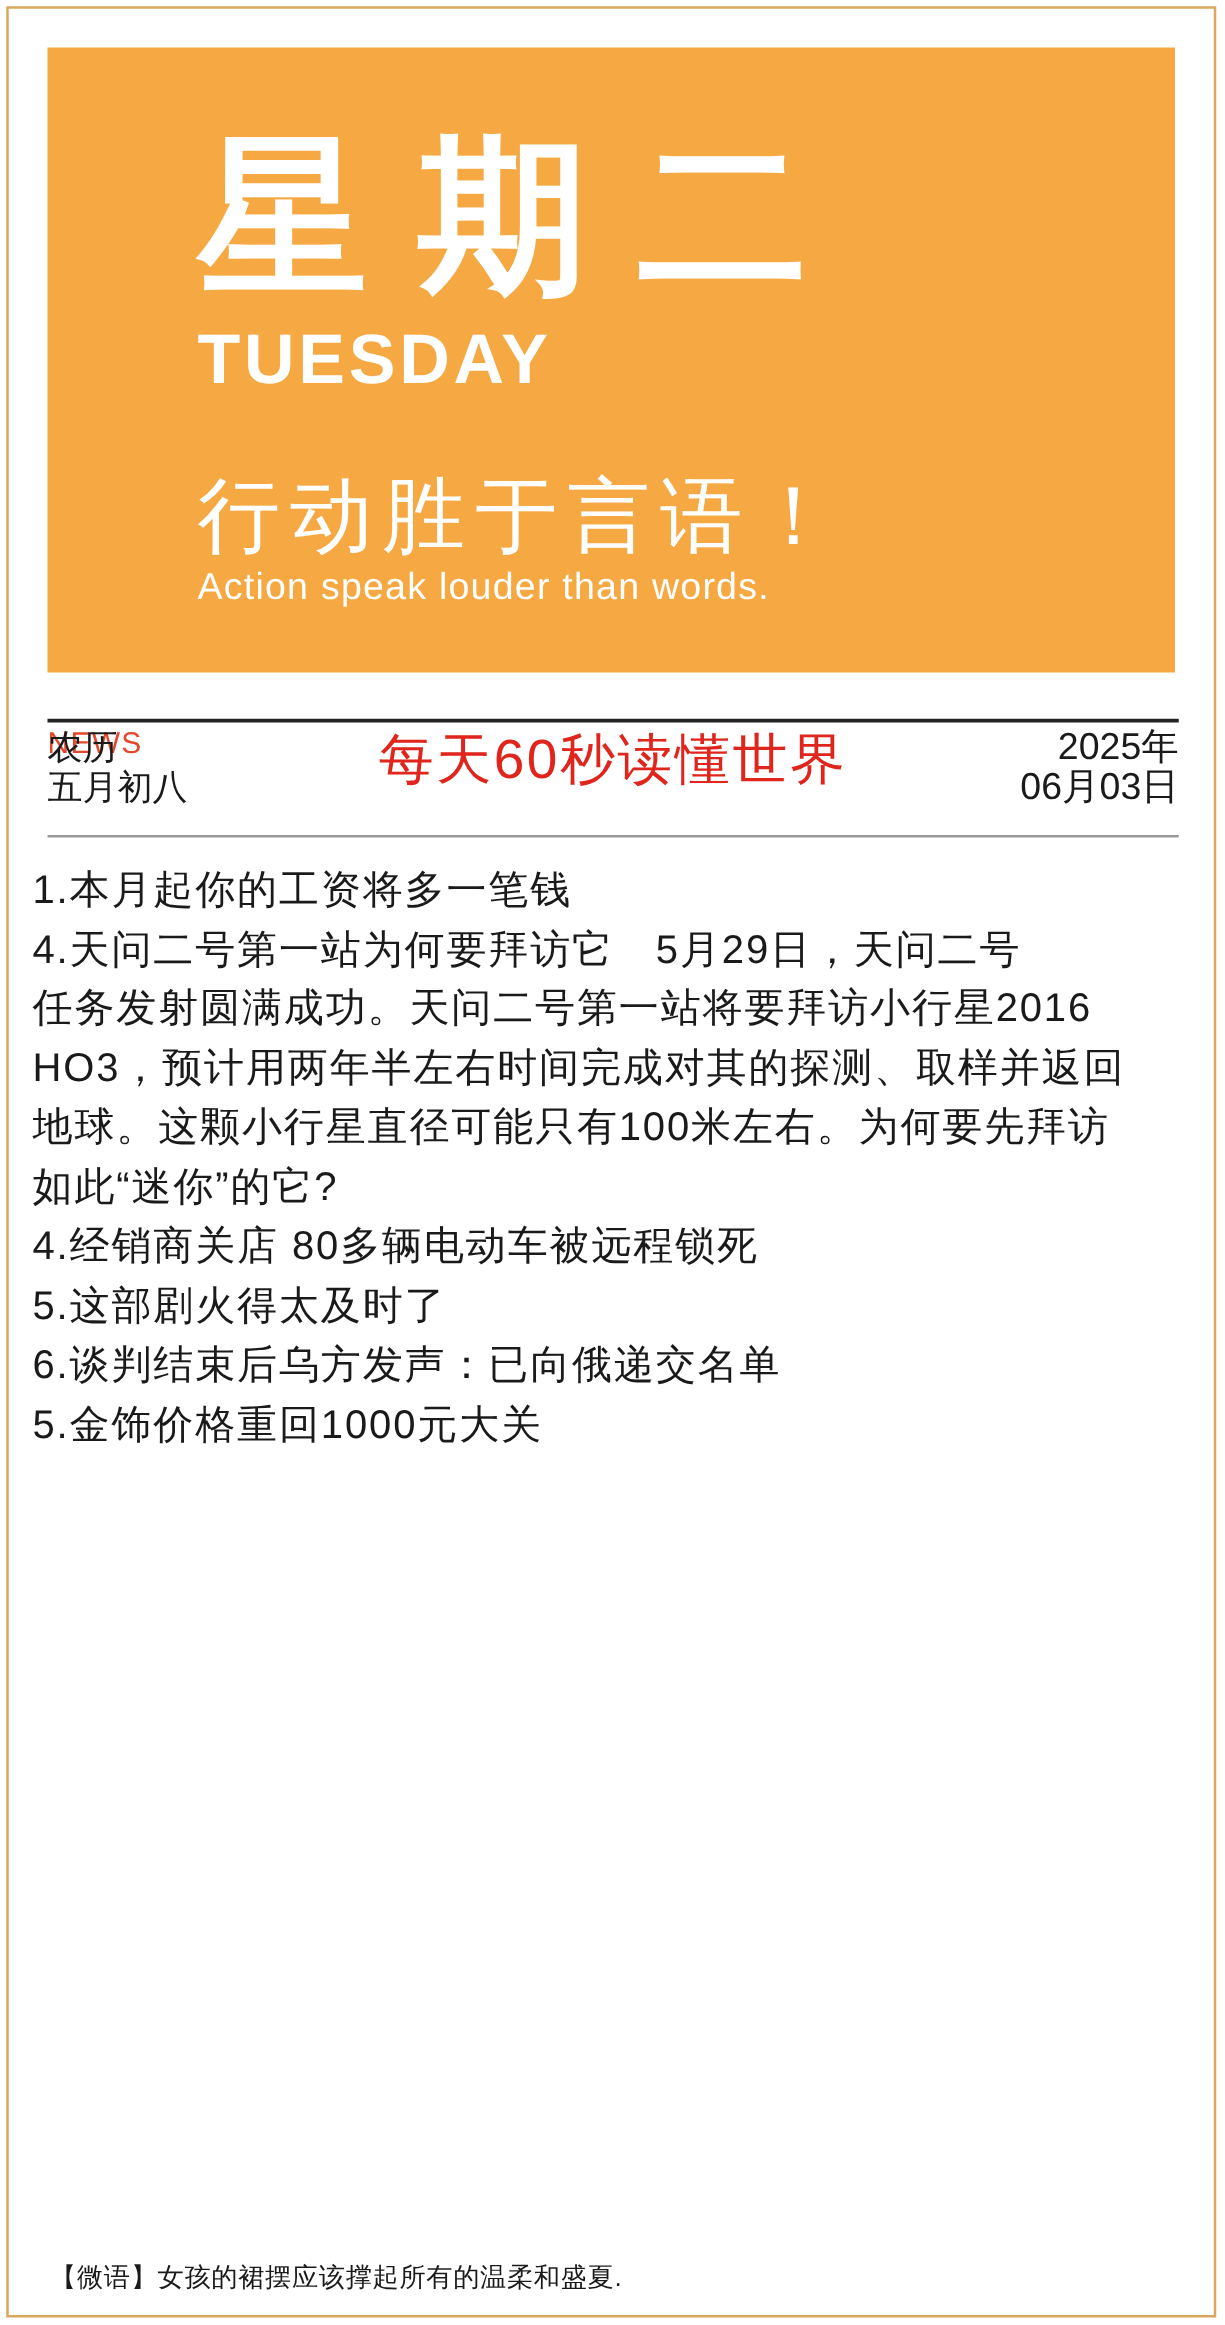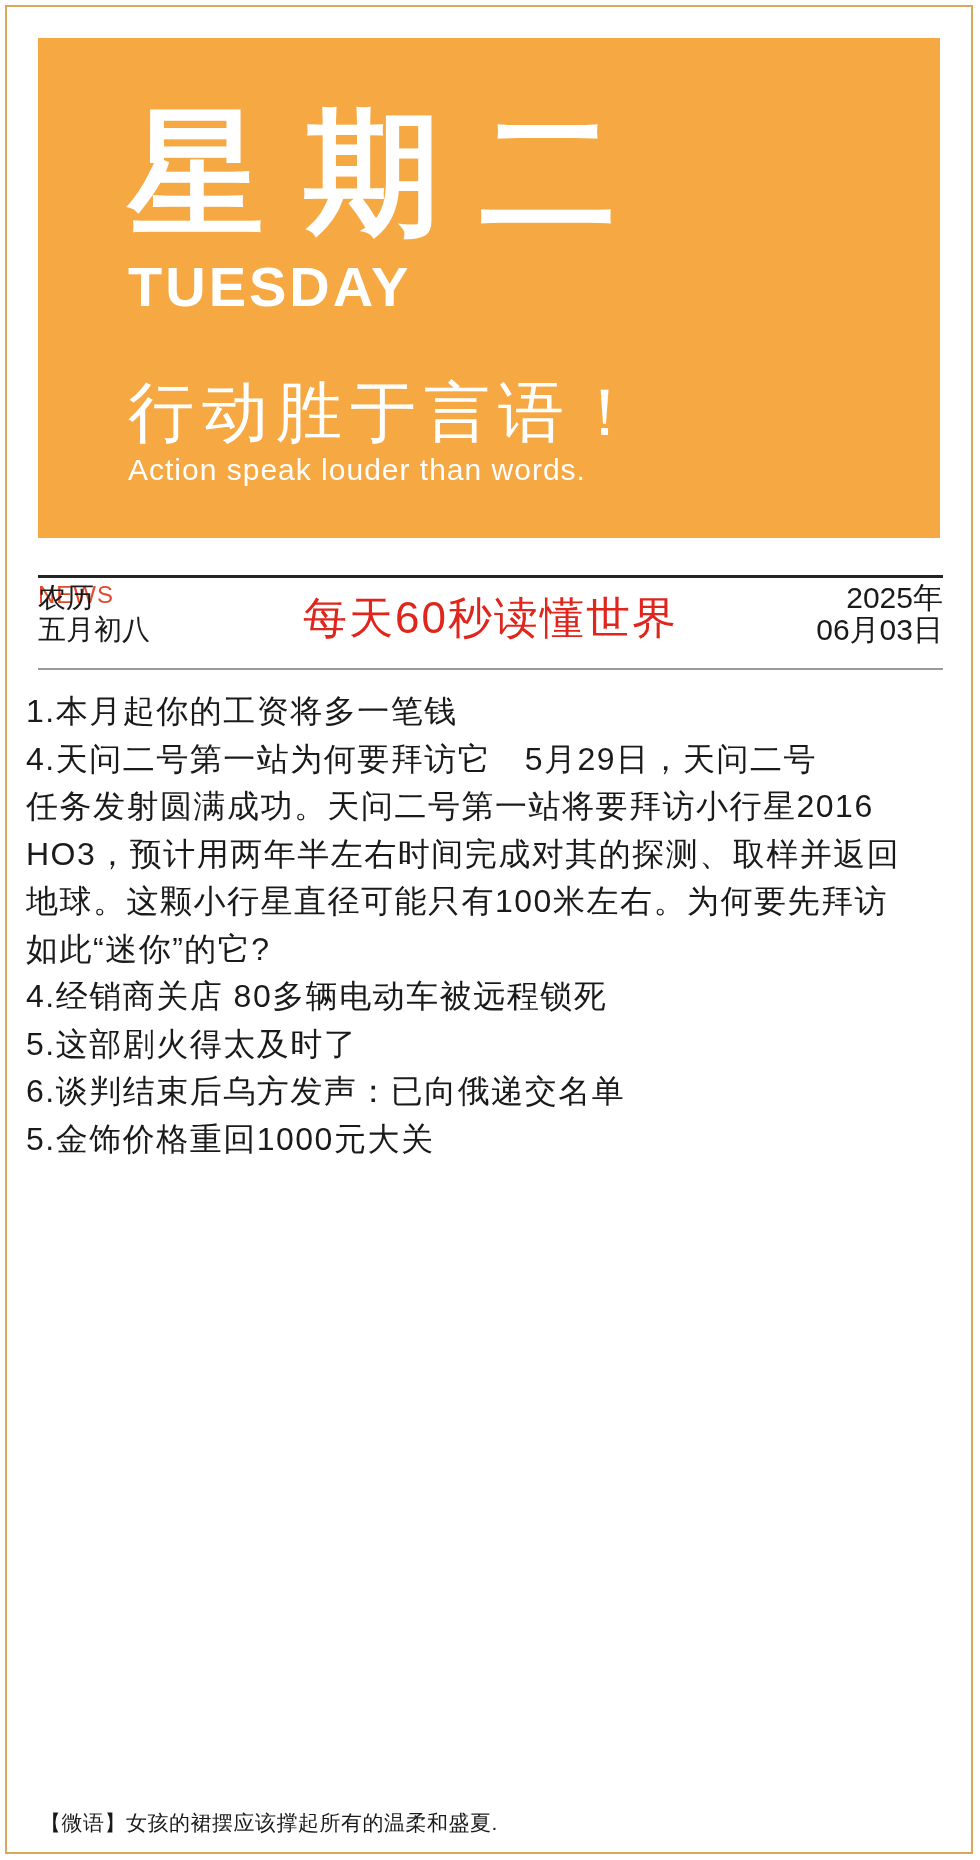--- a/index.html
+++ b/index.html
@@ -30,21 +30,21 @@
   }
   
   .banner{
     position:absolute;
     left:38px;top:38px;
     width:902px;height:500px;
     background:var(--banner-bg);
     color:var(--banner-text);
   }
   .banner-inner{
-    padding-left:90px;
+    padding-left:120px;
     padding-top:62px;
   }
   .weekday-cn{
     font-size:136px;
     font-weight:900;
     line-height:146px;
     letter-spacing:40px;
     white-space:nowrap;
   }
   .weekday-en{
@@ -104,21 +104,21 @@
     line-height:32px;
     color:var(--text);
   }
   .main-title{
     flex:1;
     text-align:center;
     font-size:44px;
     line-height:48px;
     letter-spacing:2px;
     color:var(--title-red);
-    margin-top:12px;
+    margin-top:2px;
     white-space:nowrap;
   }
   .greg-date{
     width:185px;
     font-size:30px;
     line-height:32px;
     text-align:right;
     color:var(--text);
   }
   

